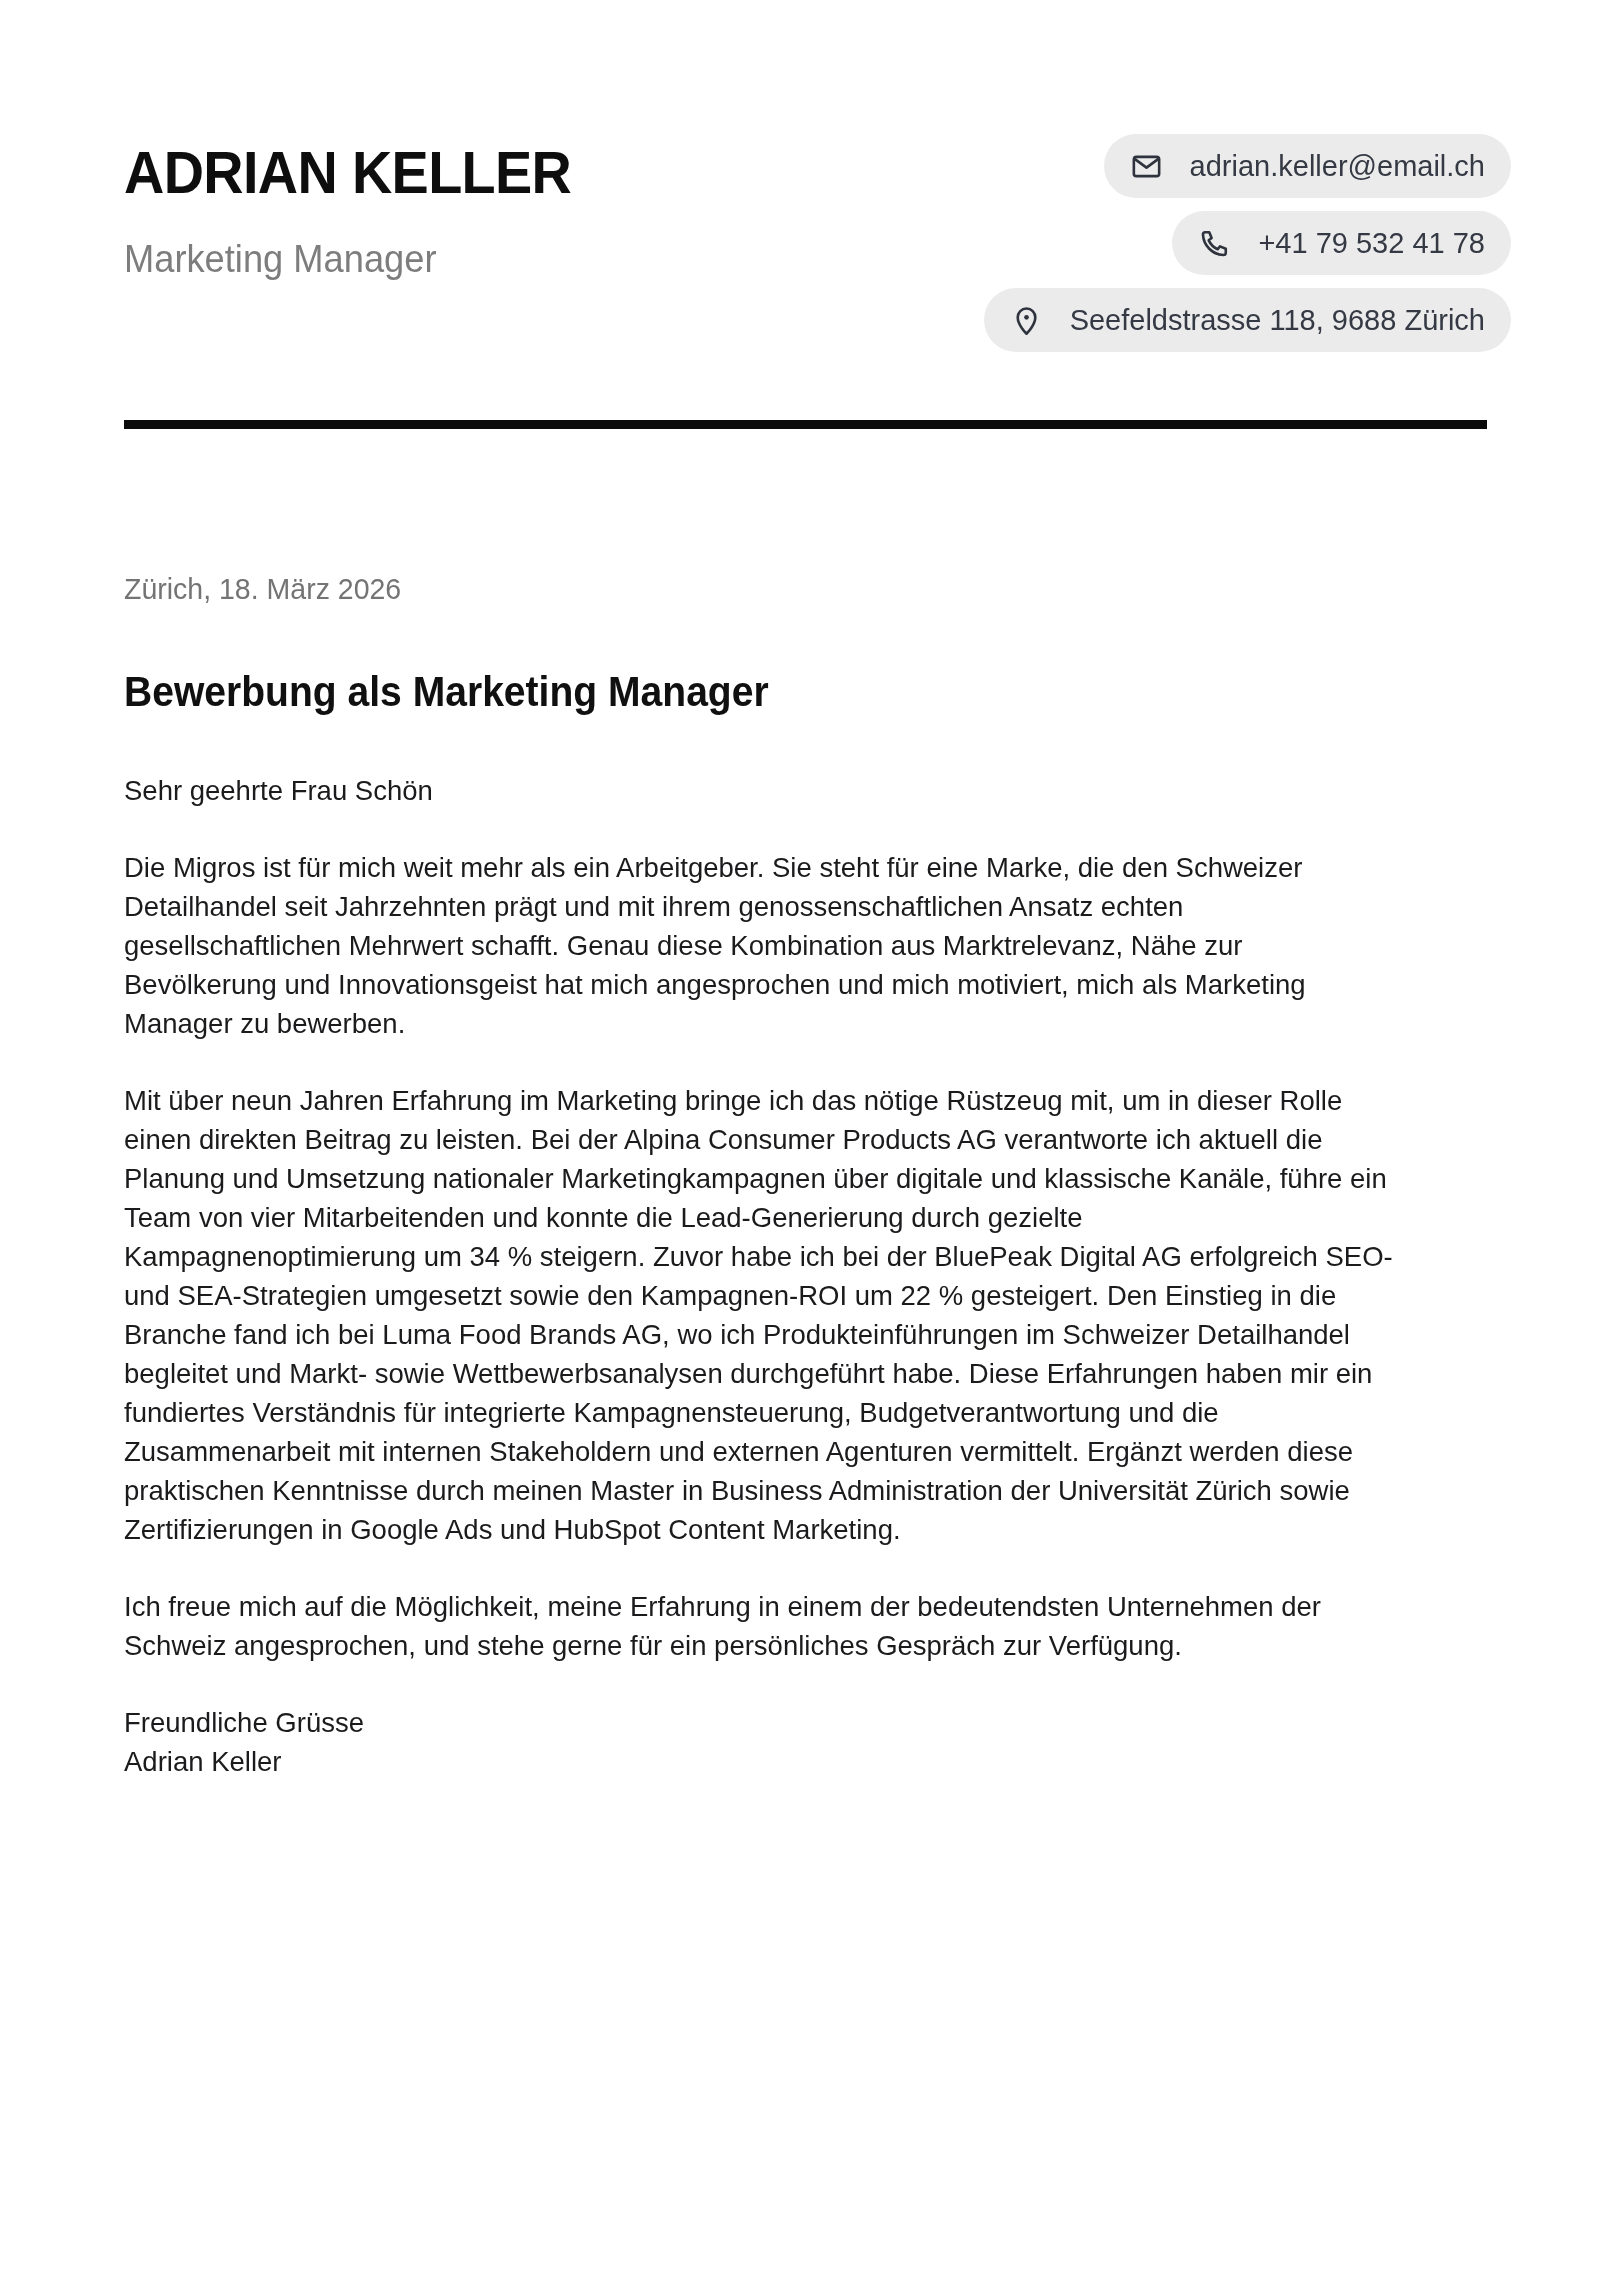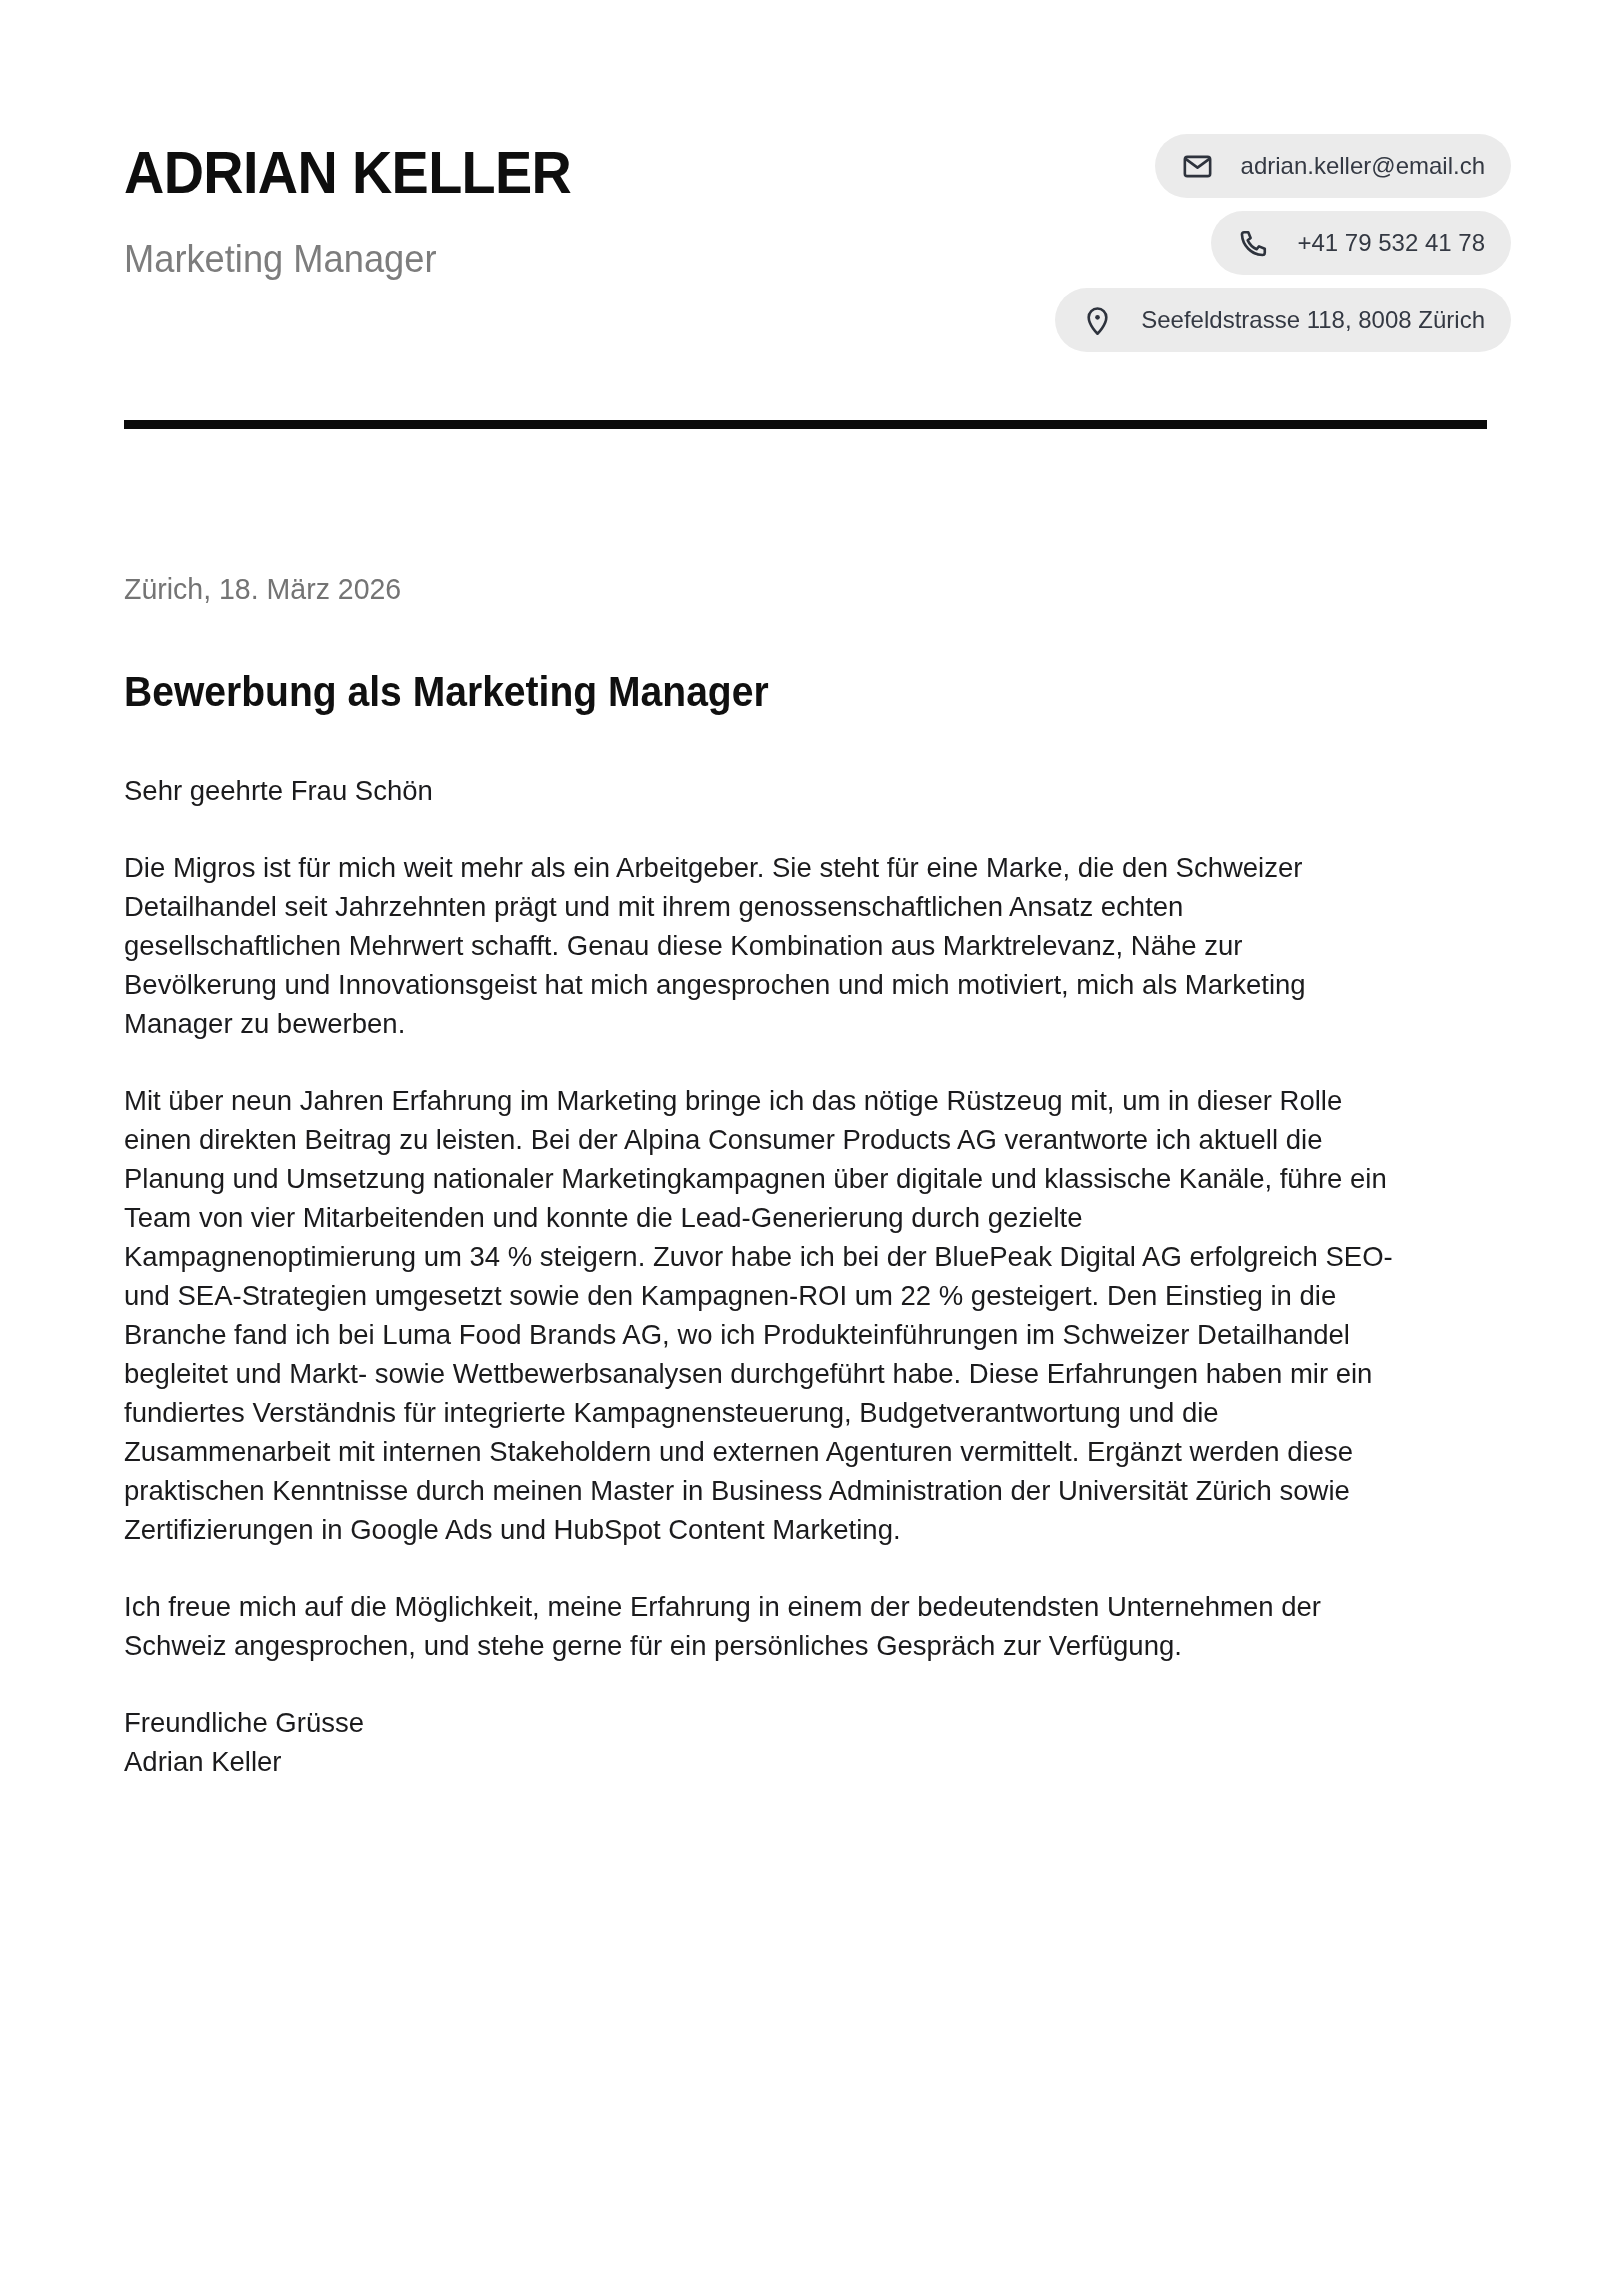--- a/index.html
+++ b/index.html
@@ -61,21 +61,21 @@
   .pill {
     display: inline-flex;
     align-items: center;
     gap: 27px;
     height: 64px;
     padding: 0 26px;
     margin-bottom: 13px;
     border-radius: 34px;
     background: #ebebeb;
     color: #343943;
-    font-size: 24px;
+    font-size: 29px;
     line-height: 1;
     white-space: nowrap;
   }
   .pill:last-child { margin-bottom: 0; }
   .pill svg {
     width: 33px;
     height: 33px;
     flex: 0 0 auto;
   }
   
@@ -153,21 +153,21 @@
         <span>+41 79 532 41 78</span>
       </div>
 
       <div class="pill">
         <span style="display:inline-flex;">
           <svg viewBox="0 0 24 24" fill="none" stroke="#2e333d" stroke-width="1.9" stroke-linecap="round" stroke-linejoin="round">
             <path d="M12 21.6 C12 21.6 5.6 15.5 5.6 9.7 a6.4 6.4 0 1 1 12.8 0 C18.4 15.5 12 21.6 12 21.6 Z"></path>
             <circle cx="12" cy="9.7" r="1.7" fill="#2e333d" stroke="none"></circle>
           </svg>
         </span>
-        <span>Seefeldstrasse 118, 8008 Zürich</span>
+        <span>Seefeldstrasse 118, 9688 Zürich</span>
       </div>
     </div>
   </div>
 
   <div class="divider"></div>
 
   <div class="date-line">Zürich, 18. März 2026</div>
 
   <h2 class="subject">Bewerbung als Marketing Manager</h2>
 

